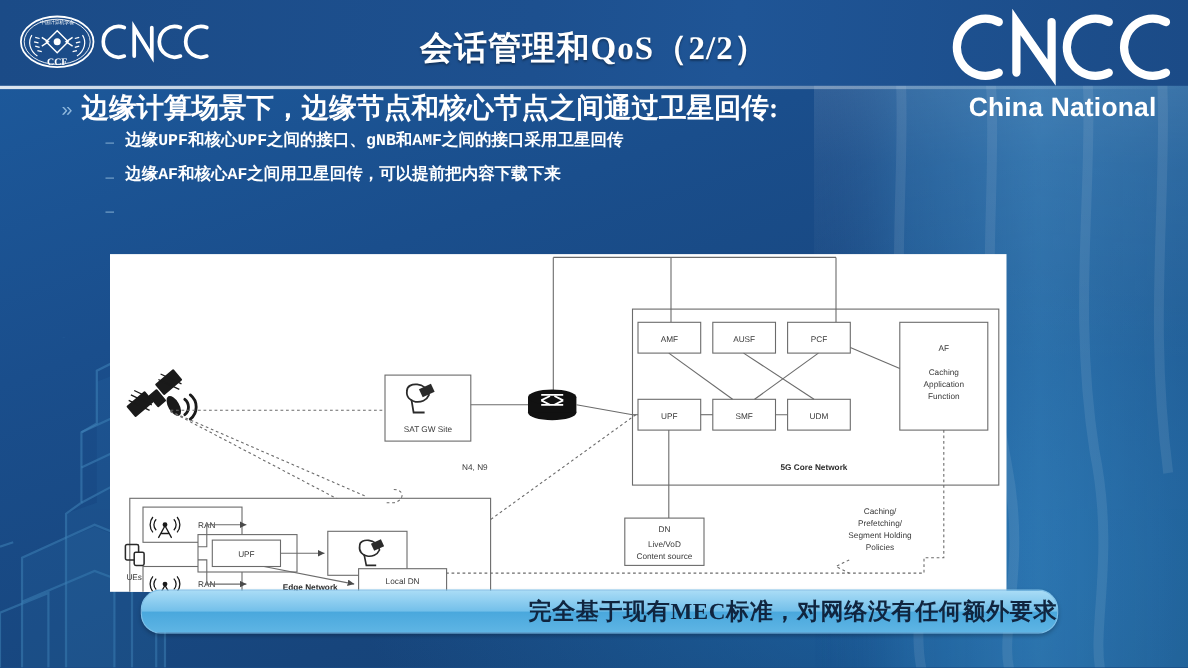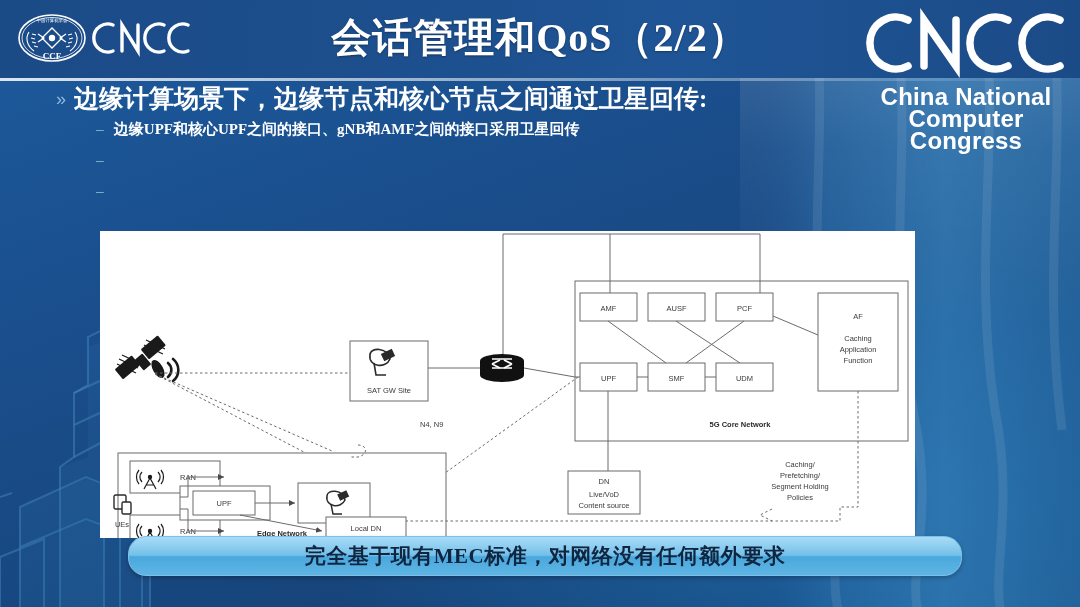--- a/index.html
+++ b/index.html
@@ -18,51 +18,51 @@
   .deco-right{position:absolute;right:0;top:0;width:340px;height:607px;pointer-events:none;opacity:.85;}
 
   
   .header{position:absolute;left:0;top:0;width:1080px;height:78px;
     background:linear-gradient(95deg,#1b4b87 0%,#1d508f 45%,#1f5596 62%,#1b4b87 100%);
     z-index:6;}
   .header-rule{position:absolute;left:0;top:78px;width:1080px;height:3px;
     background:linear-gradient(90deg,rgba(255,255,255,.85),rgba(255,255,255,.35) 70%,rgba(255,255,255,0));z-index:6;}
   .ccf-logo{position:absolute;left:16px;top:12px;width:72px;height:52px;z-index:8;}
   .cncc-word{position:absolute;left:92px;top:16px;z-index:8;}
-  .slide-title{position:absolute;left:0;top:10px;width:1080px;text-align:center;
+  .slide-title{position:absolute;left:0;top:24px;width:1080px;text-align:center;
     color:#ffffff;font-family:"Liberation Serif","DejaVu Serif",serif;
-    font-weight:bold;font-size:40px;letter-spacing:1px;z-index:7;
+    font-weight:bold;font-size:30px;letter-spacing:1px;z-index:7;
     text-shadow:0 1px 2px rgba(0,0,0,.35);}
 
   
   .rlogo{position:absolute;right:6px;top:4px;width:216px;z-index:9;text-align:center;}
   .rlogo .sub{color:#fff;font-weight:bold;font-size:24px;line-height:22px;letter-spacing:.2px;}
 
   
   .bullets{position:absolute;left:56px;top:86px;width:900px;z-index:5;}
   .b1{display:flex;align-items:flex-start;gap:8px;}
   .b1 .mk{color:#8fb8dd;font-size:18px;line-height:26px;}
   .b1 .tx{color:#ffffff;font-family:"Liberation Serif","DejaVu Serif",serif;
     font-weight:bold;font-size:25px;line-height:26px;}
   .sub-list{margin-top:6px;margin-left:40px;}
   .b2{display:flex;align-items:flex-start;gap:10px;margin-bottom:9px;}
   .b2 .mk{color:#7ea9cf;font-size:14px;line-height:22px;}
-  .b2 .tx{color:#ffffff;font-family:Liberation Serif, serif;
+  .b2 .tx{color:#ffffff;font-family:Liberation Mono, monospace;
     font-weight:bold;font-size:15px;line-height:22px;}
 
   
   .card{position:absolute;left:100px;top:231px;width:815px;height:307px;background:#fff;z-index:4;}
   .card svg{display:block;}
 
   
   .banner{position:absolute;left:128px;top:536px;width:832px;height:38px;z-index:7;
     border-radius:18px;border:1px solid #7fc0e8;
     background:linear-gradient(180deg,#a9dcf6 0%,#74c0ea 48%,#4aa8dd 52%,#5fb5e4 100%);
     box-shadow:0 2px 4px rgba(0,0,0,.25);
-    display:flex;align-items:center;justify-content:center;}
+    display:flex;align-items:center;justify-content:flex-end;}
   .banner span{color:#10253f;font-family:"Liberation Serif","DejaVu Serif",serif;
     font-weight:bold;font-size:21px;letter-spacing:.5px;}
 </style>
 </head>
 <body>
 
 <div class="slide">
 
   <svg class="deco-right" viewBox="0 0 340 607" preserveAspectRatio="none">
     <defs>
@@ -142,35 +142,35 @@
   <div class="rlogo">
     <svg width="205" height="78" viewBox="0 0 205 78">
       <g fill="none" stroke="#ffffff" stroke-width="7.5" stroke-linecap="round">
         <path d="M44 16 A26 26 0 1 0 44 62"></path>
         <path d="M60 62 L60 16 L92 62 L92 16"></path>
         <path d="M144 16 A26 26 0 1 0 144 62"></path>
         <path d="M196 16 A26 26 0 1 0 196 62"></path>
       </g>
     </svg>
     <div class="sub">China National</div>
-    <div class="sub">Computer Congress</div>
   </div>
 
   <div class="bullets">
     <div class="b1">
       <span class="mk">»</span>
       <span class="tx">边缘计算场景下，边缘节点和核心节点之间通过卫星回传:</span>
     </div>
     <div class="sub-list">
       <div class="b2">
         <span class="mk">–</span>
         <span class="tx">边缘UPF和核心UPF之间的接口、gNB和AMF之间的接口采用卫星回传</span>
       </div>
       <div class="b2">
         <span class="mk">–</span>
+        <span class="tx">边缘AF和核心AF之间用卫星回传，可以提前把内容下载下来</span>
       </div>
       <div class="b2">
         <span class="mk">–</span>
       </div>
     </div>
   </div>
 
   <div class="card">
     <svg width="815" height="307" viewBox="0 0 815 307">
       <style>

